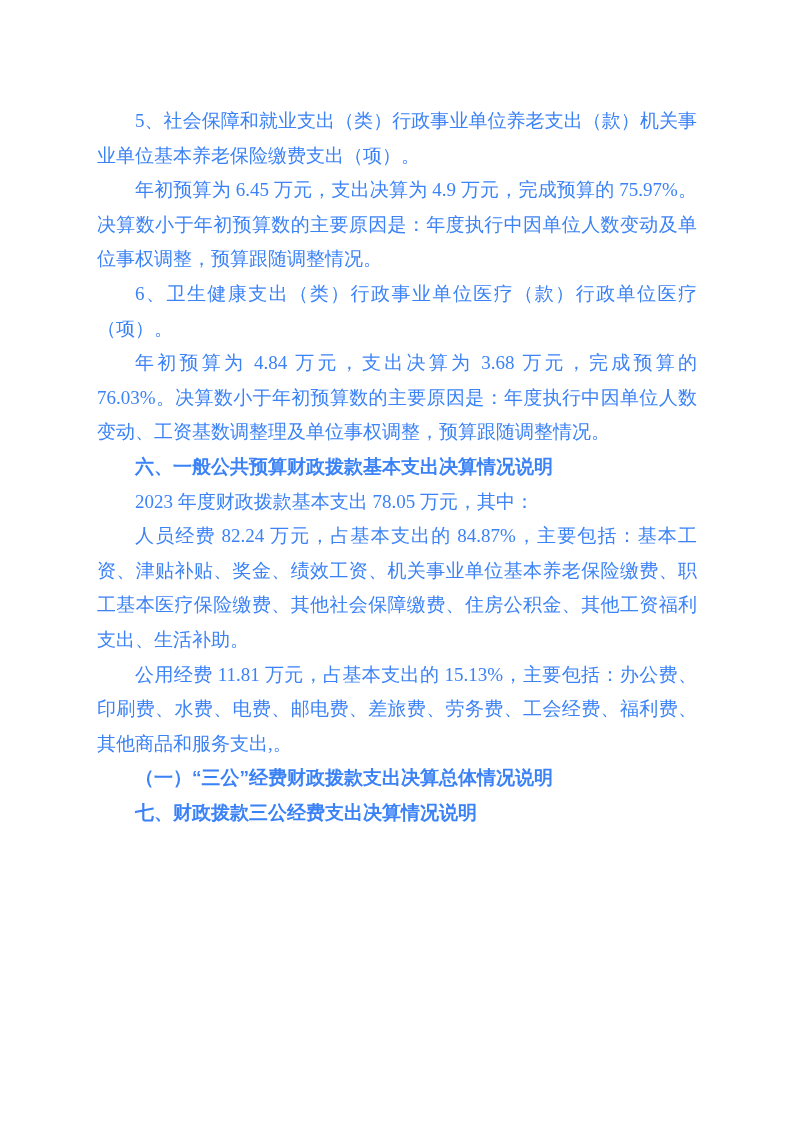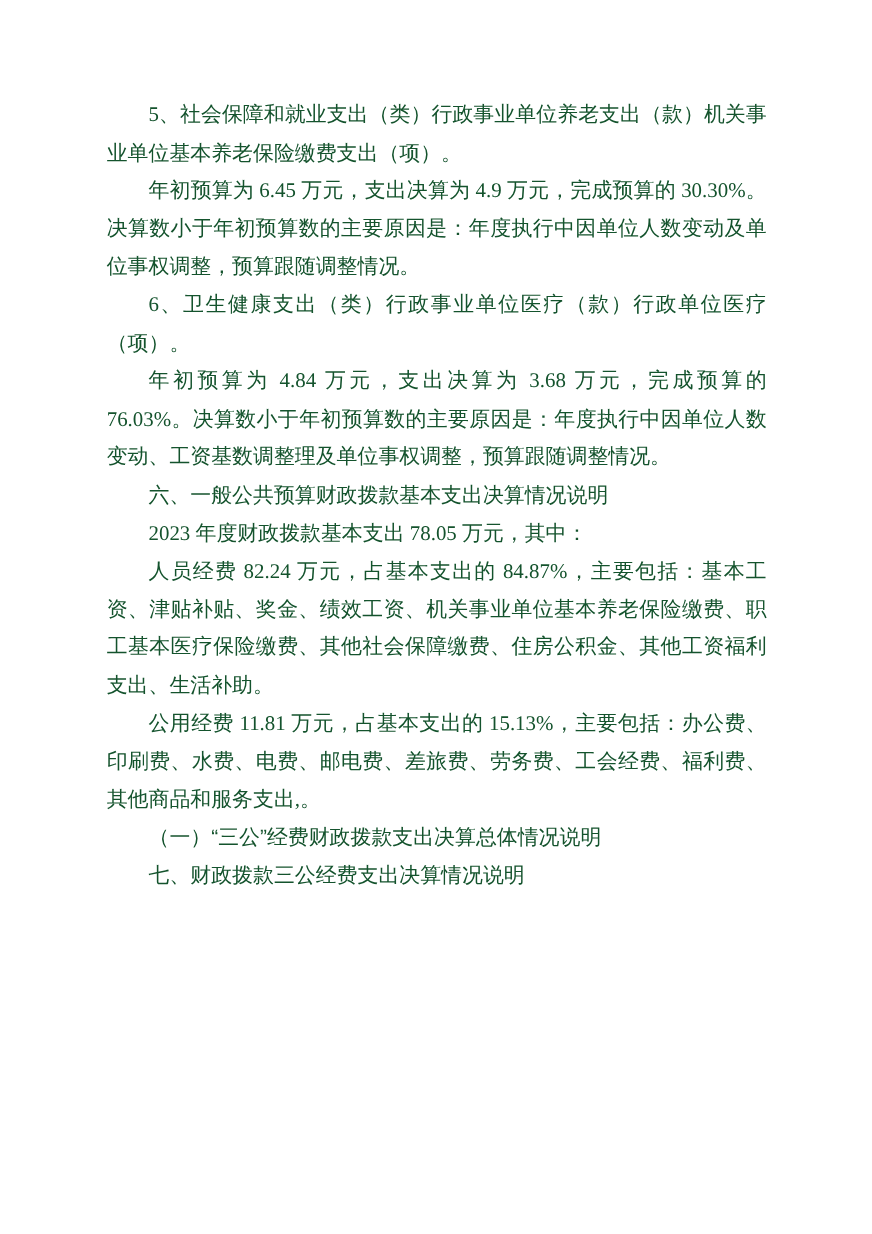--- a/index.html
+++ b/index.html
@@ -10,49 +10,49 @@
   .page {
     position: relative;
     width: 793px;
     height: 1122px;
     background: #ffffff;
     overflow: hidden;
   }
   .doc-content {
     position: absolute;
     left: 97px;
-    top: 88px;
+    top: 104px;
     width: 600px;
-    color: #14532d;
+    color: #3b82f6;
   }
   .para {
     margin: 0;
     padding: 0;
     font-size: 19px;
     line-height: 34.6px;
     text-indent: 2em;
     text-align: justify;
     text-justify: inter-ideograph;
     text-align-last: left;
     font-family: "Liberation Serif", "DejaVu Serif", serif;
     word-break: normal;
   }
   .para.heading {
     font-family: "Liberation Sans", "DejaVu Sans", sans-serif;
-    font-weight: normal;
+    font-weight: bold;
     text-align: left;
   }
 </style>
 </head>
 <body>
 
 <div class="page">
   <div class="doc-content">
     <p class="para">5、社会保障和就业支出（类）行政事业单位养老支出（款）机关事业单位基本养老保险缴费支出（项）。</p>
-    <p class="para">年初预算为 6.45 万元，支出决算为 4.9 万元，完成预算的 30.30%。决算数小于年初预算数的主要原因是：年度执行中因单位人数变动及单位事权调整，预算跟随调整情况。</p>
+    <p class="para">年初预算为 6.45 万元，支出决算为 4.9 万元，完成预算的 75.97%。决算数小于年初预算数的主要原因是：年度执行中因单位人数变动及单位事权调整，预算跟随调整情况。</p>
     <p class="para">6、卫生健康支出（类）行政事业单位医疗（款）行政单位医疗（项）。</p>
     <p class="para">年初预算为 4.84 万元，支出决算为 3.68 万元，完成预算的 76.03%。决算数小于年初预算数的主要原因是：年度执行中因单位人数变动、工资基数调整理及单位事权调整，预算跟随调整情况。</p>
     <p class="para heading">六、一般公共预算财政拨款基本支出决算情况说明</p>
     <p class="para">2023 年度财政拨款基本支出 78.05 万元，其中：</p>
     <p class="para">人员经费 82.24 万元，占基本支出的 84.87%，主要包括：基本工资、津贴补贴、奖金、绩效工资、机关事业单位基本养老保险缴费、职工基本医疗保险缴费、其他社会保障缴费、住房公积金、其他工资福利支出、生活补助。</p>
     <p class="para">公用经费 11.81 万元，占基本支出的 15.13%，主要包括：办公费、印刷费、水费、电费、邮电费、差旅费、劳务费、工会经费、福利费、其他商品和服务支出,。</p>
     <p class="para heading">（一）“三公”经费财政拨款支出决算总体情况说明</p>
     <p class="para heading">七、财政拨款三公经费支出决算情况说明</p>
   </div>
 </div>

